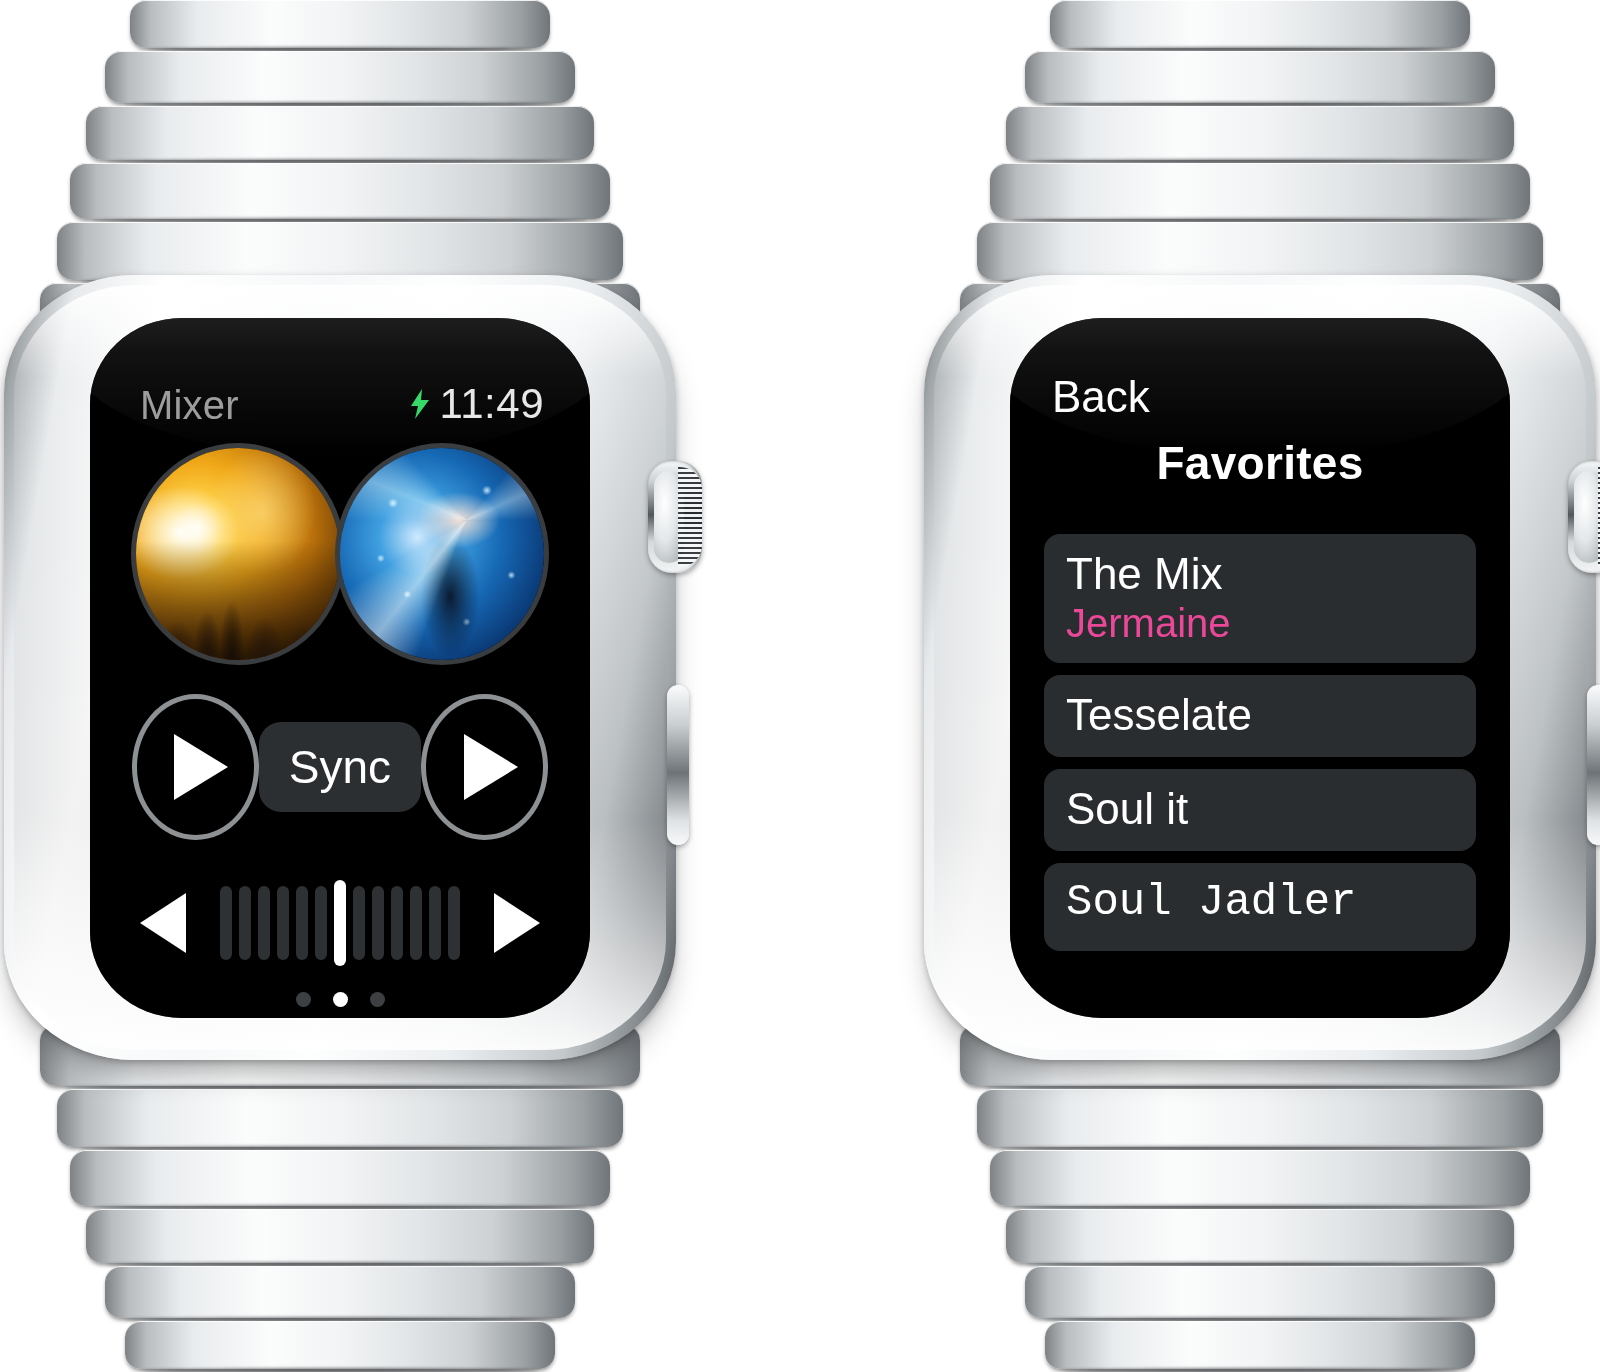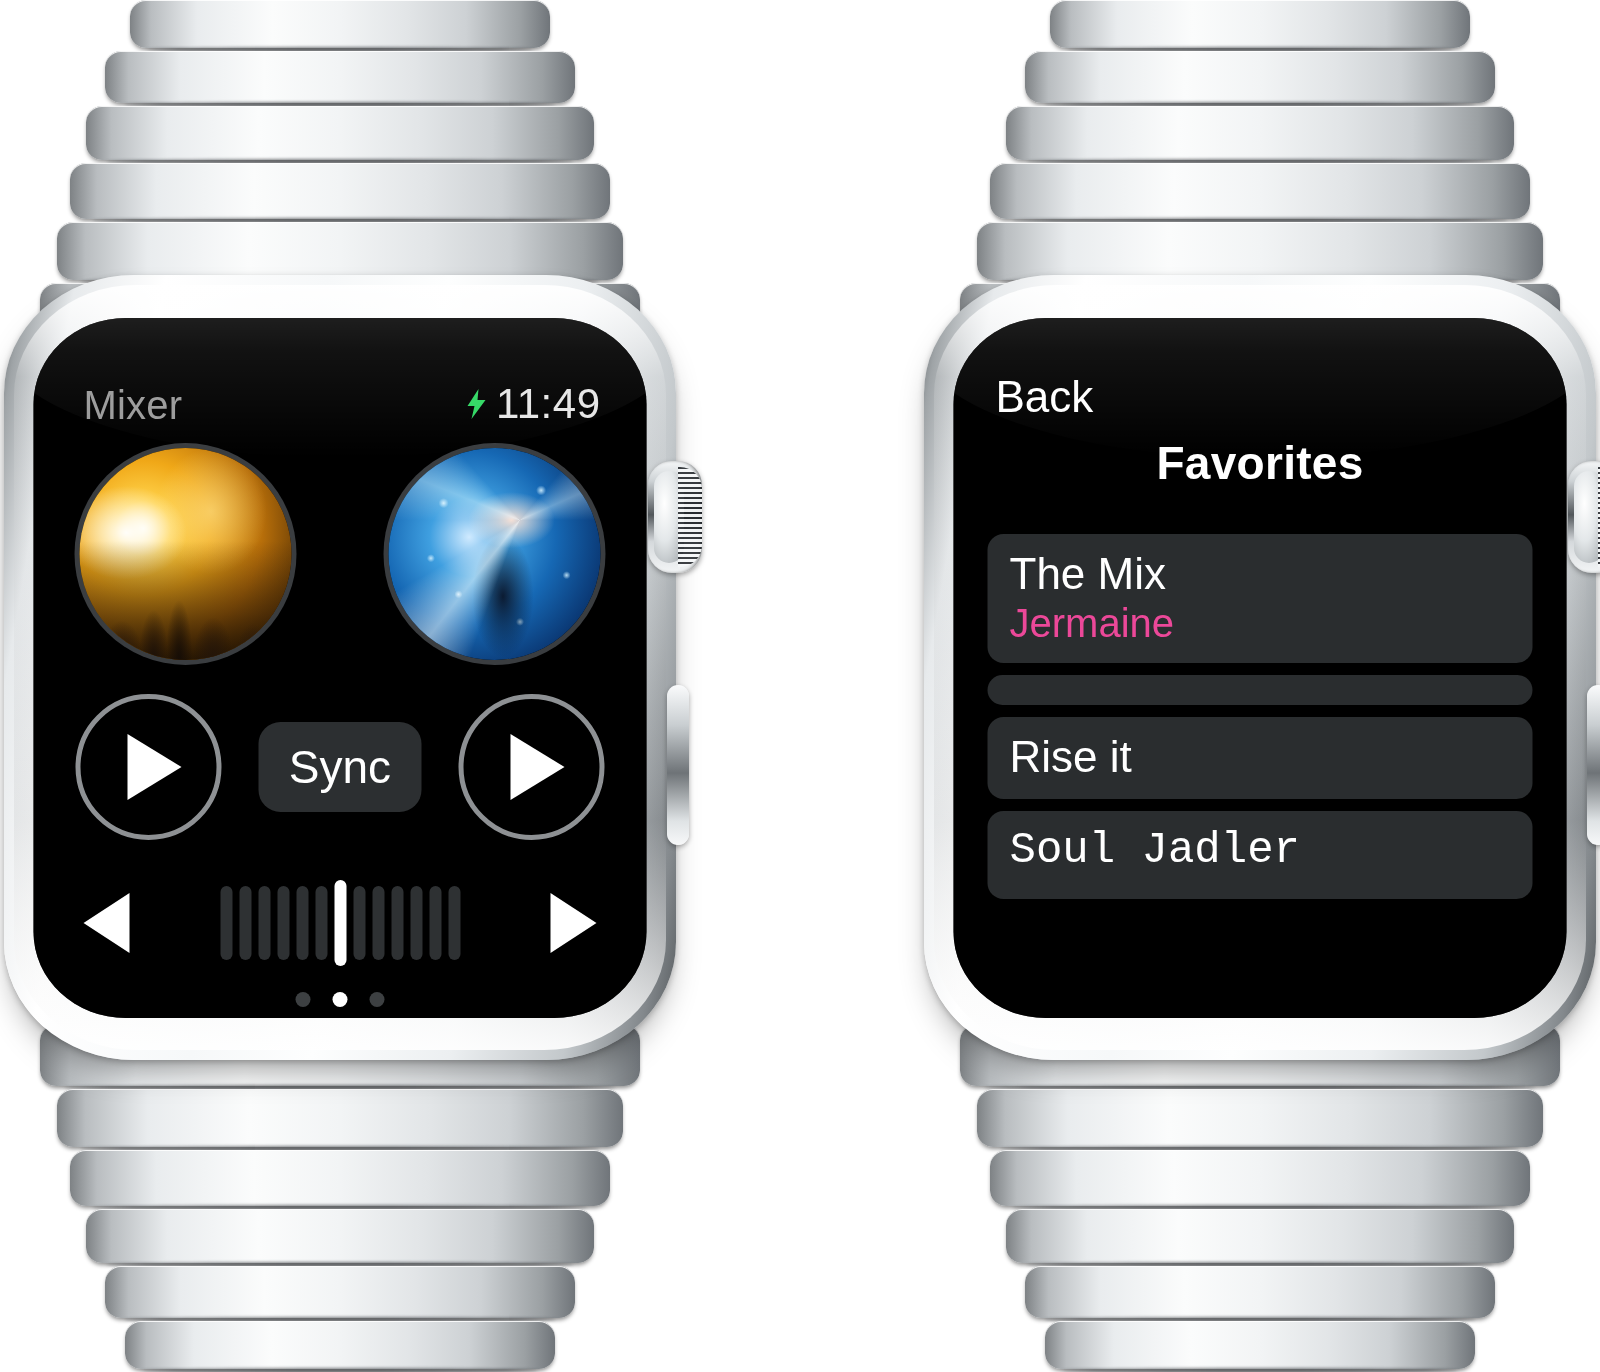--- a/index.html
+++ b/index.html
@@ -136,21 +136,21 @@
     box-shadow: 0 2px 5px rgba(0,0,0,0.33);
     z-index: 4;
   }
 
   
   .display {
     position: absolute;
     left: 50%;
     top: 50%;
     transform: translate(-50%,-50%);
-    width: 613px;
+    width: 500px;
     height: 700px;
     border-radius: 92px / 86px;
     background: #000000;
     overflow: hidden;
     box-shadow: inset 0 0 26px 6px rgba(0,0,0,0.95);
     z-index: 5;
   }
   .glass-gloss {
     position: absolute;
     left: -6%;
@@ -503,23 +503,24 @@
           <div class="back-link">Back</div>
 
           <div class="fav-title">Favorites</div>
 
           <div class="fav-list" id="favList">
               <div class="fav-card">
                 <div class="fav-track">The Mix</div>
                 <div class="fav-artist">Jermaine</div>
               </div>
               <div class="fav-card">
+                <div class="fav-track">Tesselate</div>
               </div>
               <div class="fav-card">
-                <div class="fav-track">Rise it</div>
+                <div class="fav-track">Soul it</div>
               </div>
               <div class="fav-card compact">
                 <div class="fav-track">Soul Jadler</div>
               </div>
             </div>
 
         </div>
         <div class="glass-gloss"></div>
       </div>
     </div>

